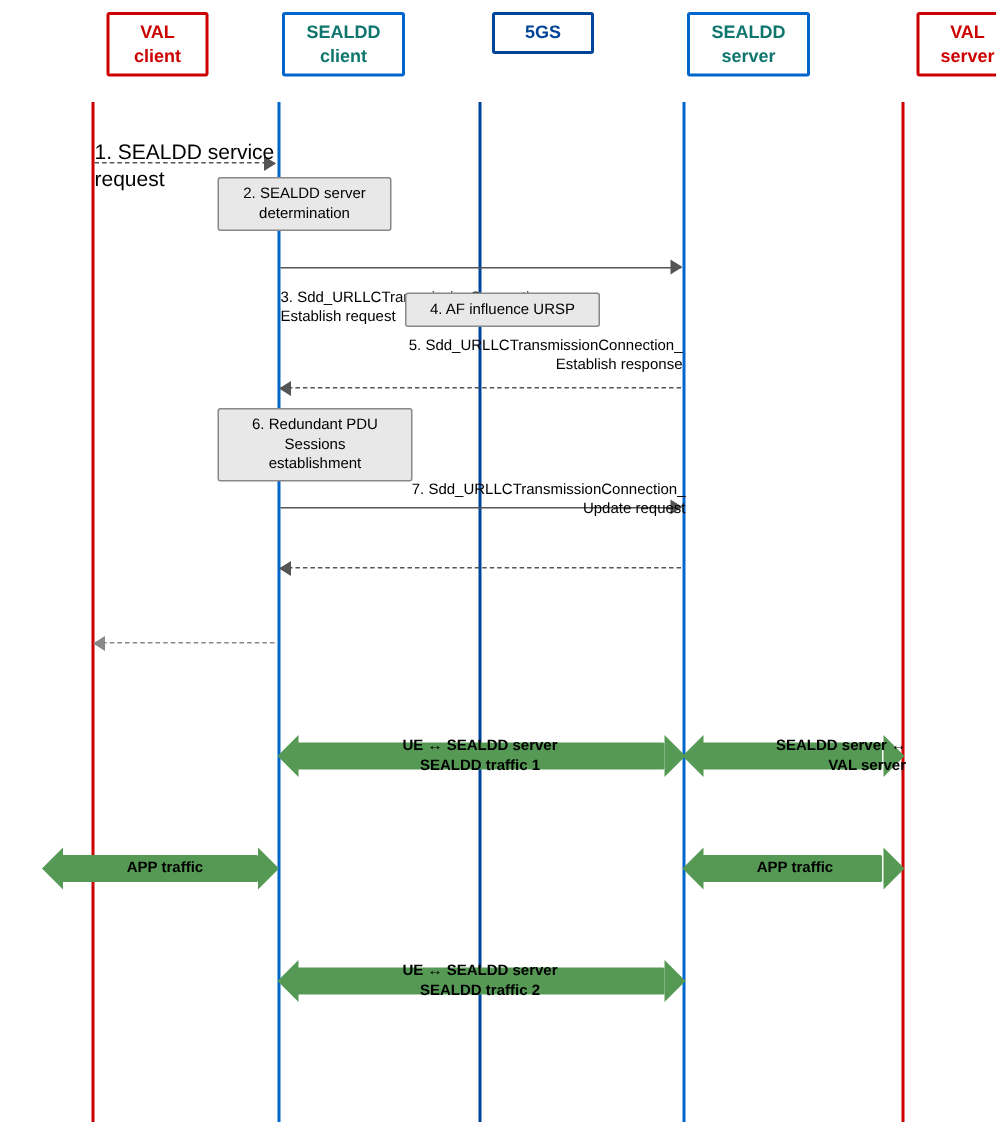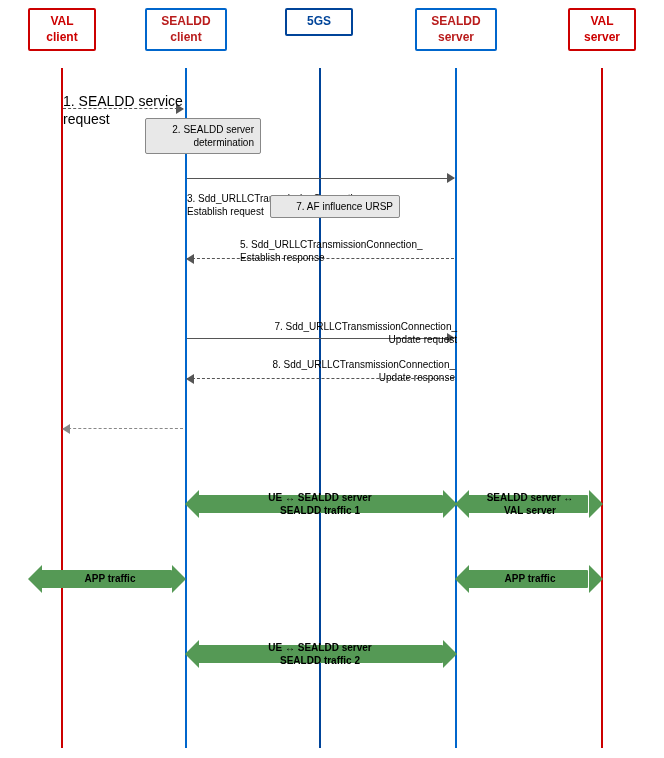--- a/index.html
+++ b/index.html
@@ -22,32 +22,33 @@
       position: absolute;
       top: 8px;
       border: 2px solid;
       border-radius: 2px;
       text-align: center;
       padding: 4px 6px;
       font-weight: bold;
       font-size: 12px;
       line-height: 1.3;
       background: #fff;
+      margin-left: 43px;
     }
     .actor-red { border-color: #c00; color: #c00; }
-    .actor-blue { border-color: #06c; color: #b91c1c; }
+    .actor-blue { border-color: #06c; color: #0f766e; }
     .actor-darkblue { border-color: #004499; color: #004499; }
 
     
     .process-box {
       position: absolute;
       border: 1px solid #888;
       background: #e8e8e8;
       border-radius: 2px;
-      text-align: right;
+      text-align: center;
       font-size: 10px;
       padding: 4px 6px;
       line-height: 1.3;
     }
   </style>
 </head>
 <body>
 
 <div class="diagram">
 
@@ -72,37 +73,37 @@
   </div>
   <div style="position:absolute; top:92px; left:63px; font-size:14px; width:130px; line-height:1.3;">1. SEALDD service request</div>
 
   <div class="process-box" style="left:145px; top:118px; width:116px;">2. SEALDD server<br>determination</div>
 
   <div style="position:absolute; top:178px; left:187px; width:267px; height:1px; background:#555;">
     <div style="position:absolute; right:-1px; top:-5px; border-left:8px solid #555; border-top:5px solid transparent; border-bottom:5px solid transparent;"></div>
   </div>
   <div style="position:absolute; top:160px; left:187px; font-size:10px; width:270px; line-height:1.3;margin-top:32px;">3. Sdd_URLLCTransmissionConnection_<br>Establish request</div>
 
-  <div class="process-box" style="left:270px; top:195px; width:130px;">7. AF influence URSP</div>
+  <div class="process-box" style="left:270px; top:195px; width:130px;">4. AF influence URSP</div>
 
   <div style="position:absolute; top:258px; left:187px; width:267px; height:0; border-top:1.5px dashed #555;">
     <div style="position:absolute; left:-1px; top:-5px; border-right:8px solid #555; border-top:5px solid transparent; border-bottom:5px solid transparent;"></div>
   </div>
-  <div style="position:absolute; top:238px; left:240px; font-size:10px; width:215px; line-height:1.3; ">5. Sdd_URLLCTransmissionConnection_<br>Establish response</div>
+  <div style="position:absolute; top:224px; left:240px; font-size:10px; width:215px; line-height:1.3; text-align:right;">5. Sdd_URLLCTransmissionConnection_<br>Establish response</div>
 
+  <div class="process-box" style="left:145px; top:272px; width:130px;">6. Redundant PDU Sessions<br>establishment</div>
 
   <div style="position:absolute; top:338px; left:187px; width:267px; height:1px; background:#555;">
     <div style="position:absolute; right:-1px; top:-5px; border-left:8px solid #555; border-top:5px solid transparent; border-bottom:5px solid transparent;"></div>
   </div>
   <div style="position:absolute; top:320px; left:187px; font-size:10px; width:270px; line-height:1.3;text-align:right;">7. Sdd_URLLCTransmissionConnection_<br>Update request</div>
 
   <div style="position:absolute; top:378px; left:187px; width:267px; height:0; border-top:1.5px dashed #555;">
     <div style="position:absolute; left:-1px; top:-5px; border-right:8px solid #555; border-top:5px solid transparent; border-bottom:5px solid transparent;"></div>
   </div>
-  <div style="position:absolute; top:358px; left:255px; font-size:10px; width:200px; line-height:1.3; text-align:right;">8. Sdd_URLLCTransmissionConnection_<br>Update response</div>
 
   <div style="position:absolute; top:428px; left:63px; width:120px; height:0; border-top:1.5px dashed #888;">
     <div style="position:absolute; left:-1px; top:-5px; border-right:8px solid #888; border-top:5px solid transparent; border-bottom:5px solid transparent;"></div>
   </div>
 
   <div style="position:absolute; top:490px; left:185px; width:272px; height:28px;">
 
     <div style="position:absolute; left:0; top:0; width:0; height:0; border-right:14px solid #559955; border-top:14px solid transparent; border-bottom:14px solid transparent;"></div>
 
     <div style="position:absolute; left:13px; top:5px; width:245px; height:18px; background:#559955; border-radius:1px;"></div>
@@ -114,21 +115,21 @@
   </div>
 
   <div style="position:absolute; top:490px; left:455px; width:148px; height:28px;">
 
     <div style="position:absolute; left:0; top:0; width:0; height:0; border-right:14px solid #559955; border-top:14px solid transparent; border-bottom:14px solid transparent;"></div>
 
     <div style="position:absolute; left:13px; top:5px; width:120px; height:18px; background:#559955; border-radius:1px;"></div>
 
     <div style="position:absolute; right:0; top:0; width:0; height:0; border-left:14px solid #559955; border-top:14px solid transparent; border-bottom:14px solid transparent;"></div>
   </div>
-  <div style="position:absolute; top:491px; left:456px; width:148px; text-align:center; font-size:10px; font-weight:bold; line-height:1.3;">
+  <div style="position:absolute; top:491px; left:456px; width:148px; text-align:right; font-size:10px; font-weight:bold; line-height:1.3;">
     SEALDD server ↔<br>VAL server
   </div>
 
   <div style="position:absolute; top:565px; left:28px; width:158px; height:28px;">
 
     <div style="position:absolute; left:0; top:0; width:0; height:0; border-right:14px solid #559955; border-top:14px solid transparent; border-bottom:14px solid transparent;"></div>
 
     <div style="position:absolute; left:13px; top:5px; width:131px; height:18px; background:#559955; border-radius:1px;"></div>
 
     <div style="position:absolute; right:0; top:0; width:0; height:0; border-left:14px solid #559955; border-top:14px solid transparent; border-bottom:14px solid transparent;"></div>

